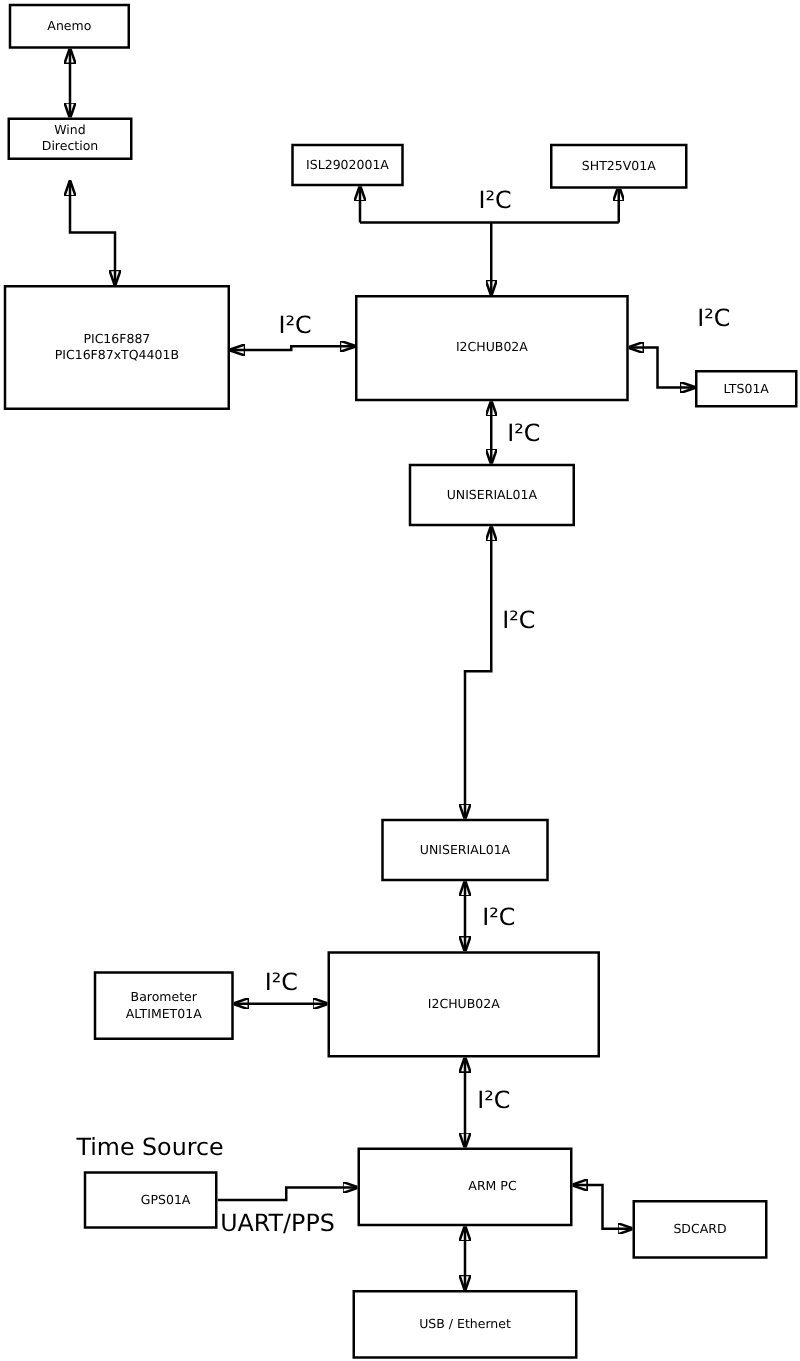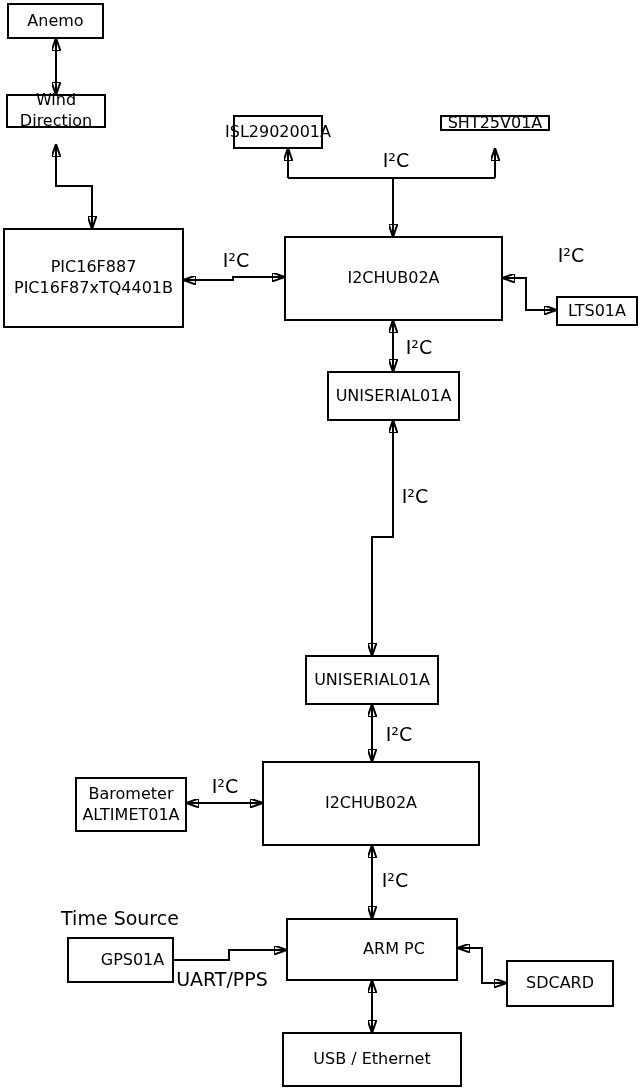--- a/index.html
+++ b/index.html
@@ -17,21 +17,21 @@
   .node {
     position: absolute;
     box-sizing: border-box;
     border: 2px solid #000000;
     background: #ffffff;
     display: flex;
     flex-direction: column;
     align-items: center;
     justify-content: center;
     text-align: center;
-    font-size: 16px;
+    font-size: 10px;
     line-height: 1.3;
     white-space: nowrap;
   }
   .node.thick { border-width: 2.5px; }
   .elabel {
     position: absolute;
     transform: translate(-50%, -50%);
     font-size: 19px;
     white-space: nowrap;
     background: transparent;
@@ -80,21 +80,21 @@
 
   <div class="node thick" style="left:3px; top:228px; width:181px; height:100px;">
     <span>PIC16F887</span>
     <span>PIC16F87xTQ4401B</span>
   </div>
 
   <div class="node" style="left:233px; top:115px; width:90px; height:34px;">
     <span>ISL2902001A</span>
   </div>
 
-  <div class="node" style="left:440px; top:115px; width:110px; height:16px;text-align:center;">
+  <div class="node" style="left:440px; top:115px; width:110px; height:36px;text-align:center;">
     <span>SHT25V01A</span>
   </div>
 
   <div class="node" style="left:284px; top:236px; width:219px; height:85px;">
     <span>I2CHUB02A</span>
   </div>
 
   <div class="node" style="left:556px; top:296px; width:82px; height:30px;">
     <span>LTS01A</span>
   </div>

